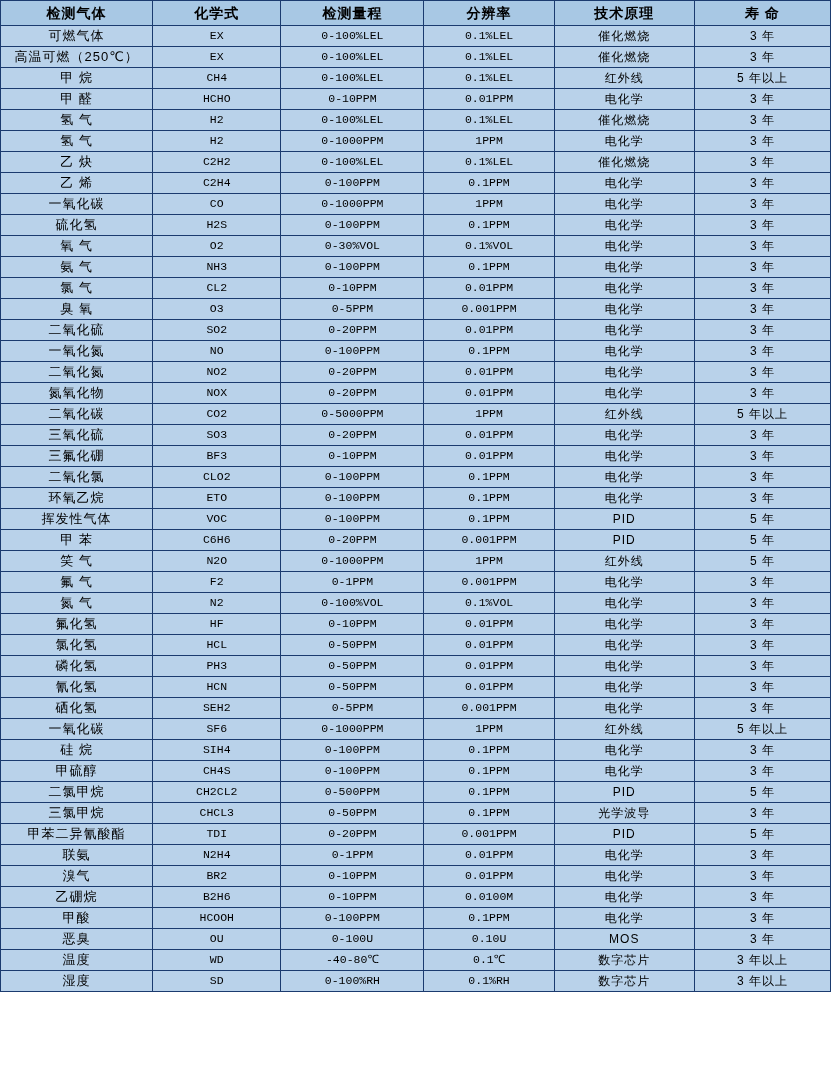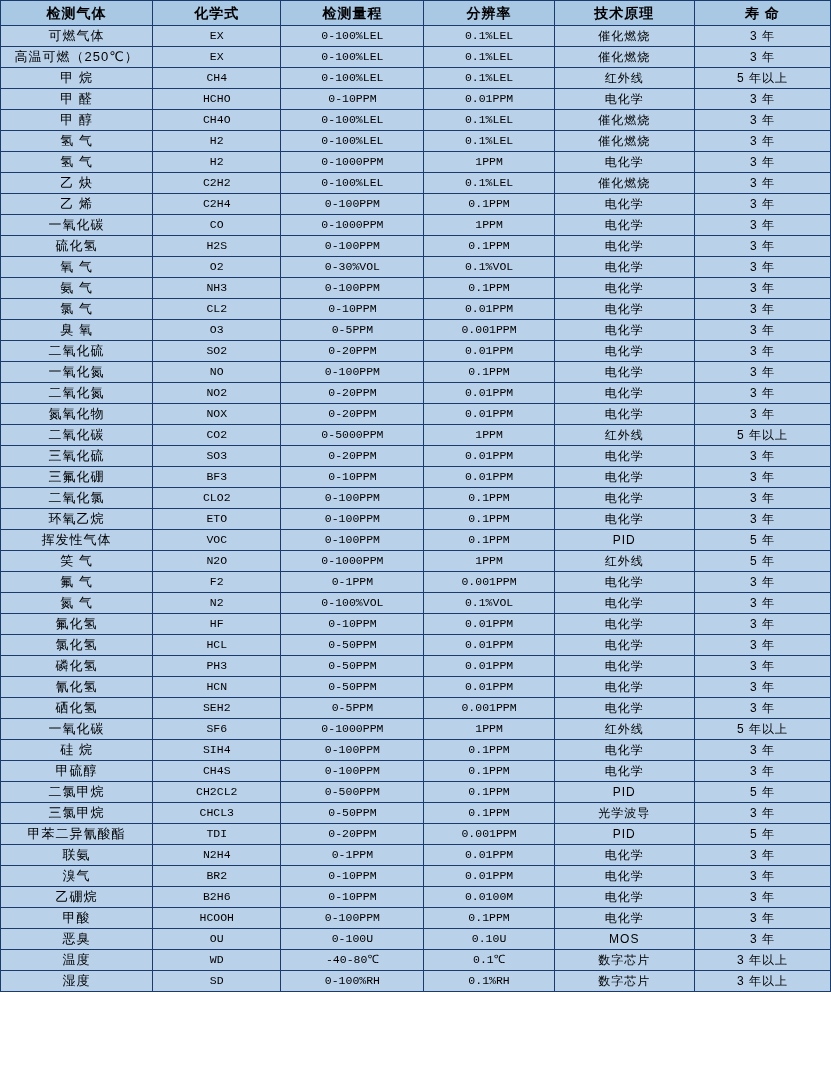--- a/index.html
+++ b/index.html
@@ -113,28 +113,20 @@
       </tr>
       <tr>
         <td class="col-name">甲 醛</td>
         <td class="col-formula">HCHO</td>
         <td class="col-range">0-10PPM</td>
         <td class="col-res">0.01PPM</td>
         <td class="col-principle">电化学</td>
         <td class="col-life">3 年</td>
       </tr>
       <tr>
-        <td class="col-name">甲 醇</td>
-        <td class="col-formula">CH4O</td>
-        <td class="col-range">0-100%LEL</td>
-        <td class="col-res">0.1%LEL</td>
-        <td class="col-principle">催化燃烧</td>
-        <td class="col-life">3 年</td>
-      </tr>
-      <tr>
         <td class="col-name">氢 气</td>
         <td class="col-formula">H2</td>
         <td class="col-range">0-100%LEL</td>
         <td class="col-res">0.1%LEL</td>
         <td class="col-principle">催化燃烧</td>
         <td class="col-life">3 年</td>
       </tr>
       <tr>
         <td class="col-name">氢 气</td>
         <td class="col-formula">H2</td>
@@ -281,20 +273,28 @@
       </tr>
       <tr>
         <td class="col-name">挥发性气体</td>
         <td class="col-formula">VOC</td>
         <td class="col-range">0-100PPM</td>
         <td class="col-res">0.1PPM</td>
         <td class="col-principle">PID</td>
         <td class="col-life">5 年</td>
       </tr>
       <tr>
+        <td class="col-name">甲 苯</td>
+        <td class="col-formula">C6H6</td>
+        <td class="col-range">0-20PPM</td>
+        <td class="col-res">0.001PPM</td>
+        <td class="col-principle">PID</td>
+        <td class="col-life">5 年</td>
+      </tr>
+      <tr>
         <td class="col-name">笑 气</td>
         <td class="col-formula">N2O</td>
         <td class="col-range">0-1000PPM</td>
         <td class="col-res">1PPM</td>
         <td class="col-principle">红外线</td>
         <td class="col-life">5 年</td>
       </tr>
       <tr>
         <td class="col-name">氟 气</td>
         <td class="col-formula">F2</td>

